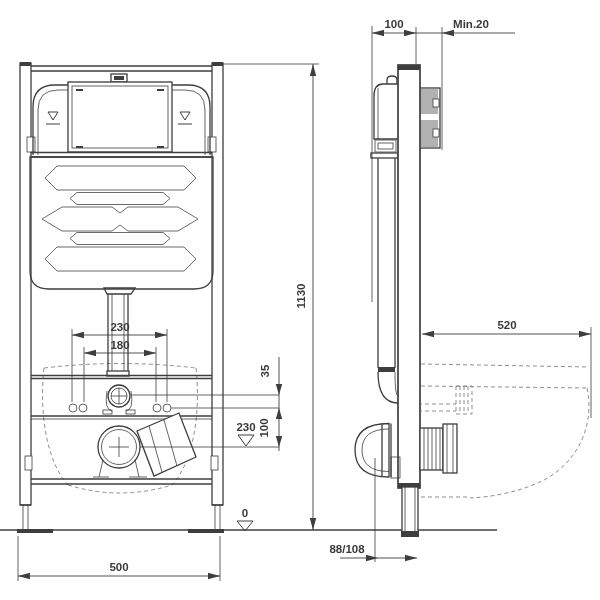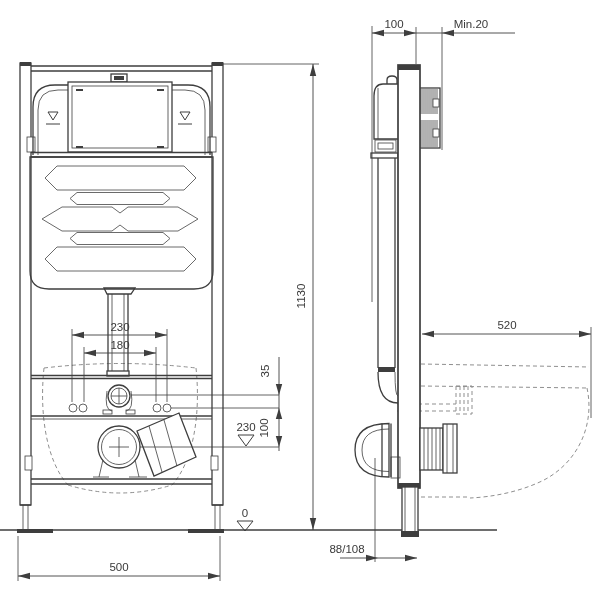--- a/index.html
+++ b/index.html
@@ -1,16 +1,16 @@
 <!DOCTYPE html>
 <html style="--line: #3e3e3e; --dashed_line: #8f8f8f; --text: #3a3a3a; --background: #ffffff;"><head>
 <meta charset="utf-8">
 <style>
   html,body{margin:0;padding:0;background:#fff;width:600px;height:600px;overflow:hidden;}
-  #stage{width:600px;height:600px;background:var(--background,#fff);}
+  #stage{width:600px;height:600px;background:var(--background,#fff);font-weight:bold;}
   svg text{
     font-family:"Liberation Sans","DejaVu Sans",sans-serif;
     font-size:11.5px;
     fill:var(--text,#3a3a3a);
   }
   .ln{stroke:var(--line,#3e3e3e);fill:none;stroke-width:1.3;}
   .lnthick{stroke:var(--line,#3e3e3e);fill:none;stroke-width:1.7;}
   .lnthin{stroke:var(--line,#3e3e3e);fill:none;stroke-width:0.8;}
   .deco{stroke:#6a6a6a;fill:none;stroke-width:1;}
   .dash{stroke:var(--dashed_line,#8f8f8f);fill:none;stroke-width:1;stroke-dasharray:4 3;}

